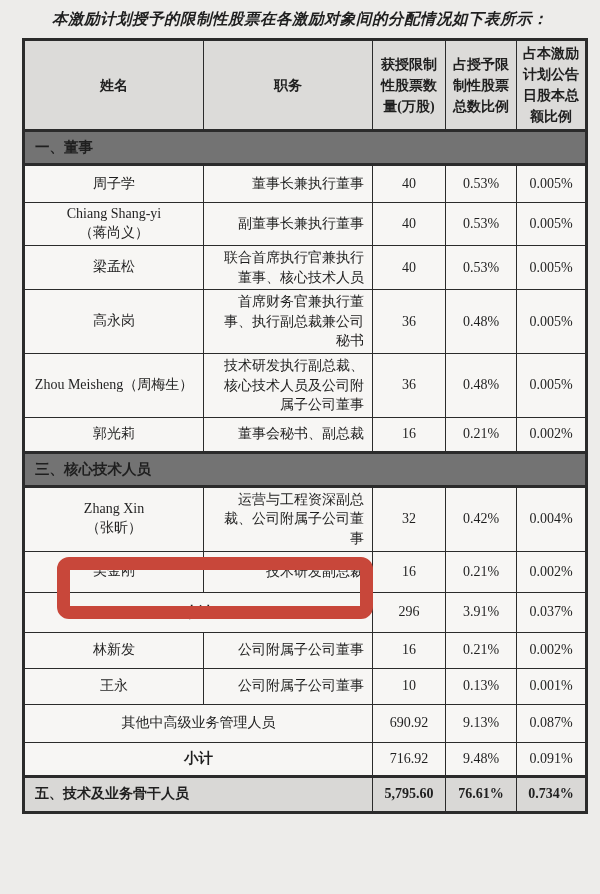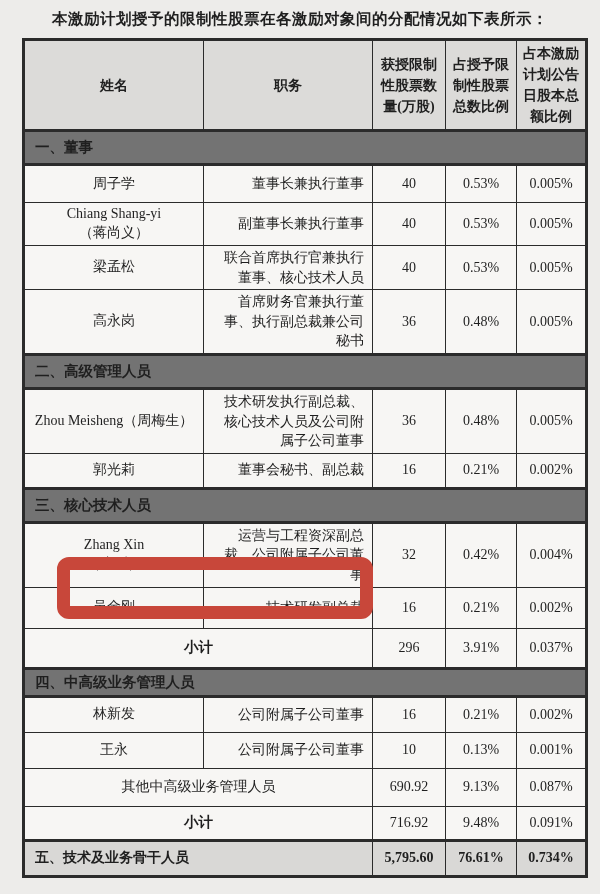--- a/index.html
+++ b/index.html
@@ -4,21 +4,21 @@
 <style>
   html,body{margin:0;padding:0;}
   body{
     width:600px;height:894px;position:relative;overflow:hidden;
     background:#edecea;
     font-family:"Liberation Serif","DejaVu Serif",serif;
     color:#1f1f1f;
   }
   .page-title{
     position:absolute;top:9px;left:0;width:100%;
-    text-align:center;font-size:15.5px;font-weight:600;letter-spacing:.5px;
+    text-align:center;font-size:15.5px;font-weight:600;letter-spacing:.5px;font-style:italic;
   }
   table.alloc{
     position:absolute;left:22px;top:38px;width:563px;
     border-collapse:collapse;table-layout:fixed;
     background:#f7f6f4;border:3px solid #2b2b2b;
   }
   th,td{
     border:1.5px solid #2b2b2b;
     text-align:center;vertical-align:middle;
     font-size:14px;padding:2px 5px;
@@ -104,23 +104,20 @@
       <td>0.53%</td>
       <td>0.005%</td>
     </tr>
     <tr style="height:43px">
       <td class="name">高永岗</td>
       <td class="pos">首席财务官兼执行董事、执行副总裁兼公司秘书</td>
       <td>36</td>
       <td>0.48%</td>
       <td>0.005%</td>
     </tr>
-    <tr class="section" style="height:34px">
-      <td colspan="5">二、高级管理人员</td>
-    </tr>
     <tr style="height:54px">
       <td class="name">Zhou Meisheng（周梅生）</td>
       <td class="pos">技术研发执行副总裁、核心技术人员及公司附属子公司董事</td>
       <td>36</td>
       <td>0.48%</td>
       <td>0.005%</td>
     </tr>
     <tr style="height:35px">
       <td class="name">郭光莉</td>
       <td class="pos">董事会秘书、副总裁</td>
@@ -144,23 +141,20 @@
       <td class="pos">技术研发副总裁</td>
       <td>16</td>
       <td>0.21%</td>
       <td>0.002%</td>
     </tr>
     <tr class="subtotal" style="height:40px">
       <td colspan="2" class="lbl">小计</td>
       <td>296</td>
       <td>3.91%</td>
       <td>0.037%</td>
-    </tr>
-    <tr class="section" style="height:28px">
-      <td colspan="5">四、中高级业务管理人员</td>
     </tr>
     <tr style="height:36px">
       <td class="name">林新发</td>
       <td class="pos">公司附属子公司董事</td>
       <td>16</td>
       <td>0.21%</td>
       <td>0.002%</td>
     </tr>
     <tr style="height:36px">
       <td class="name">王永</td>

